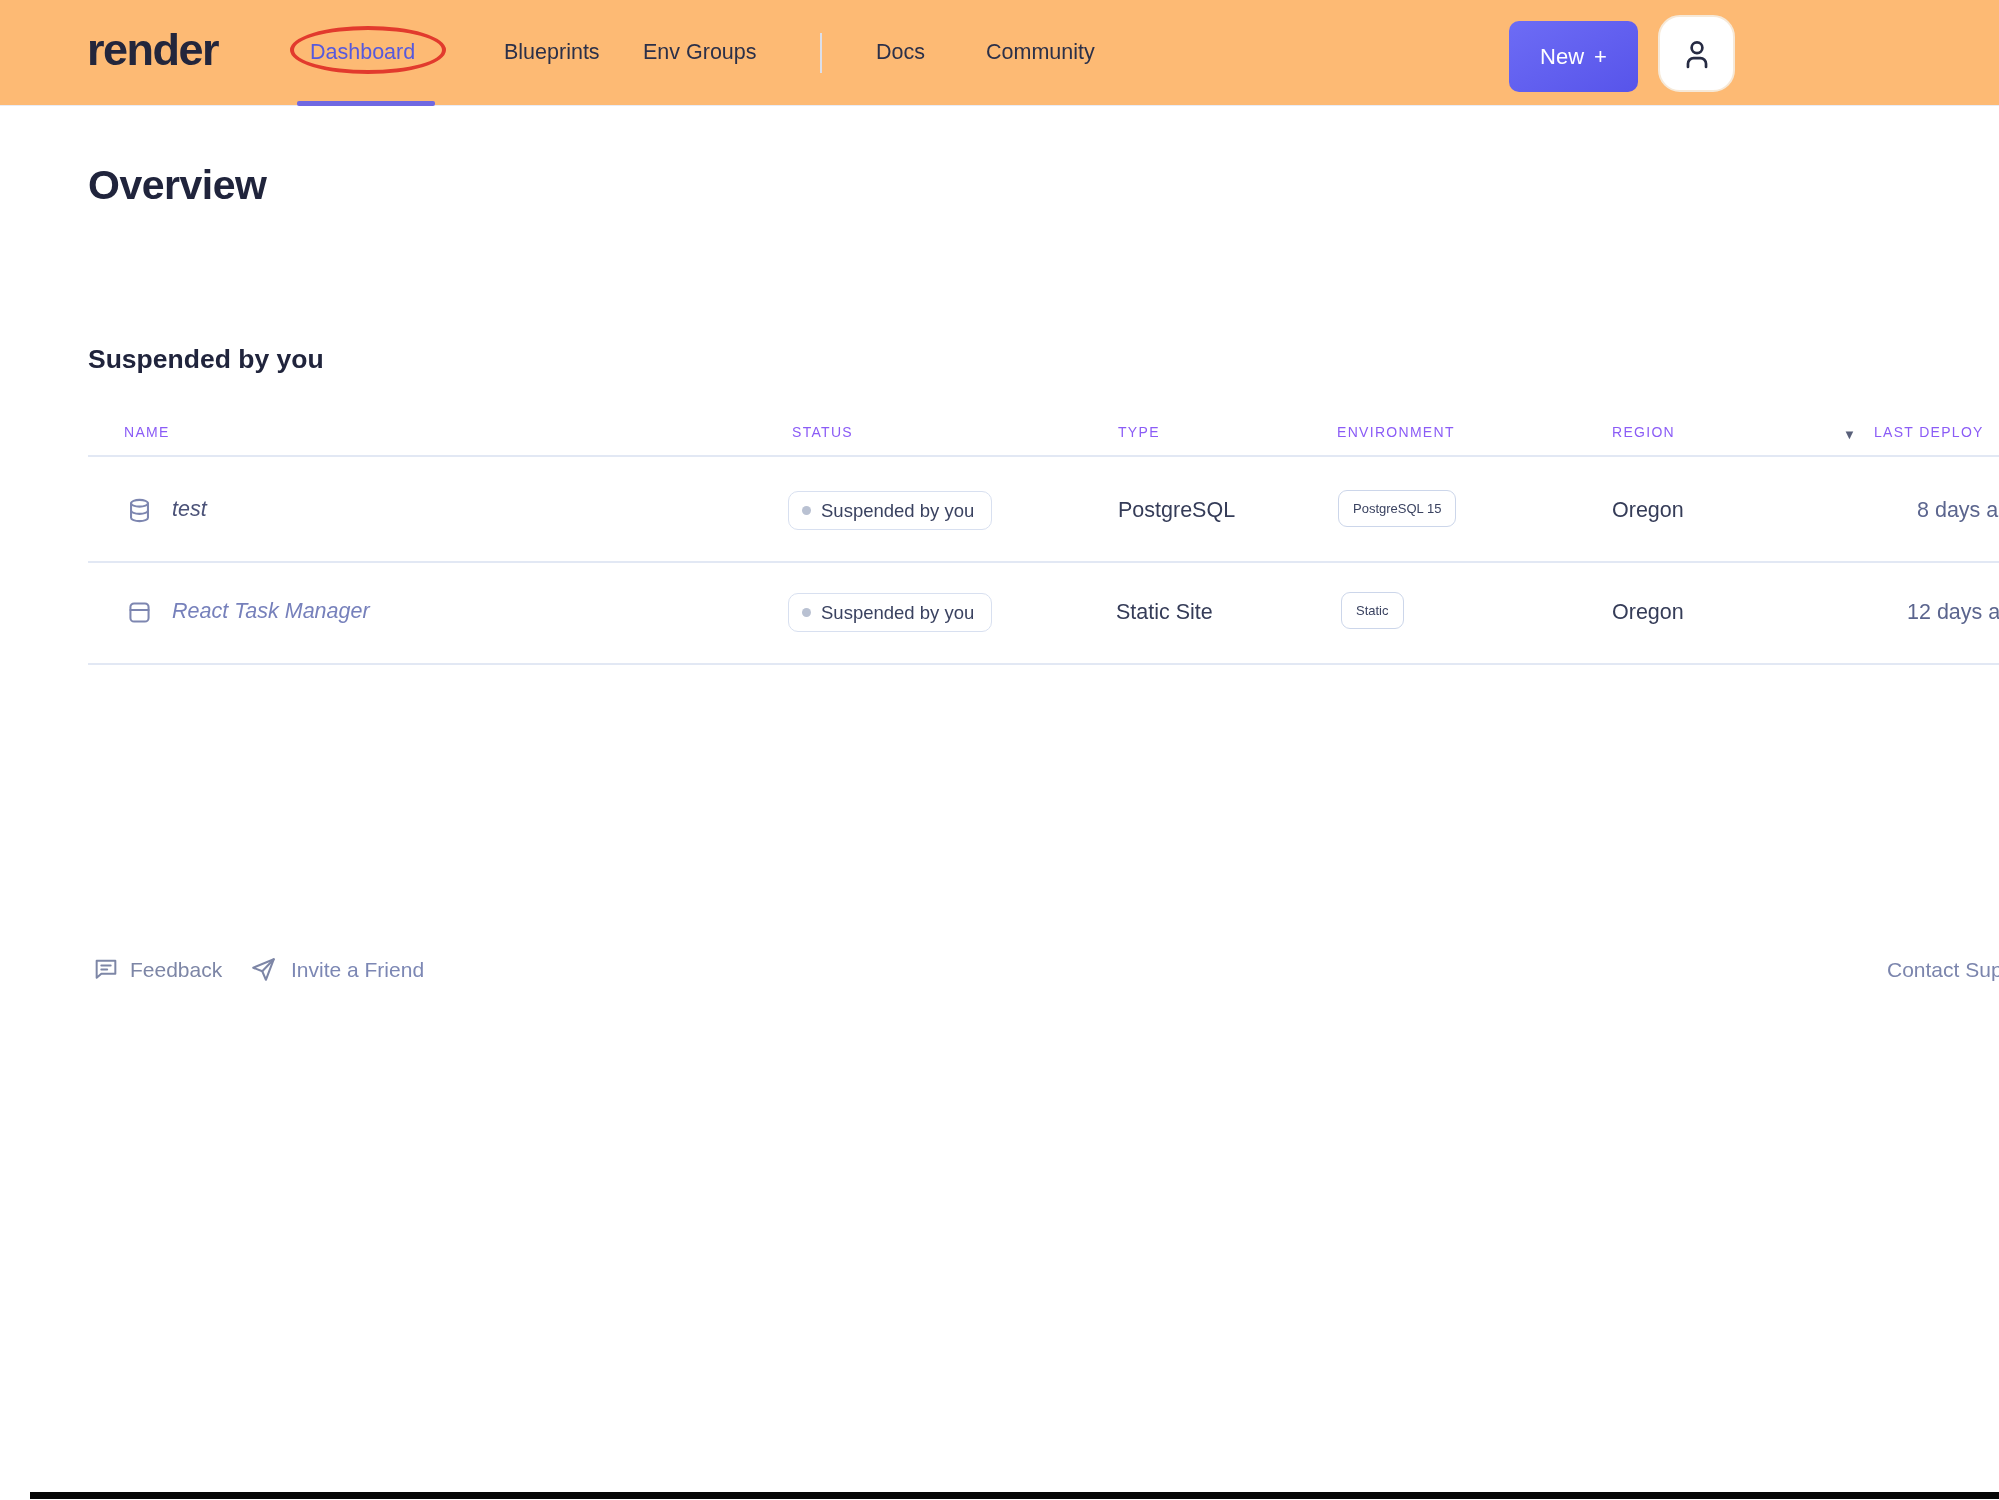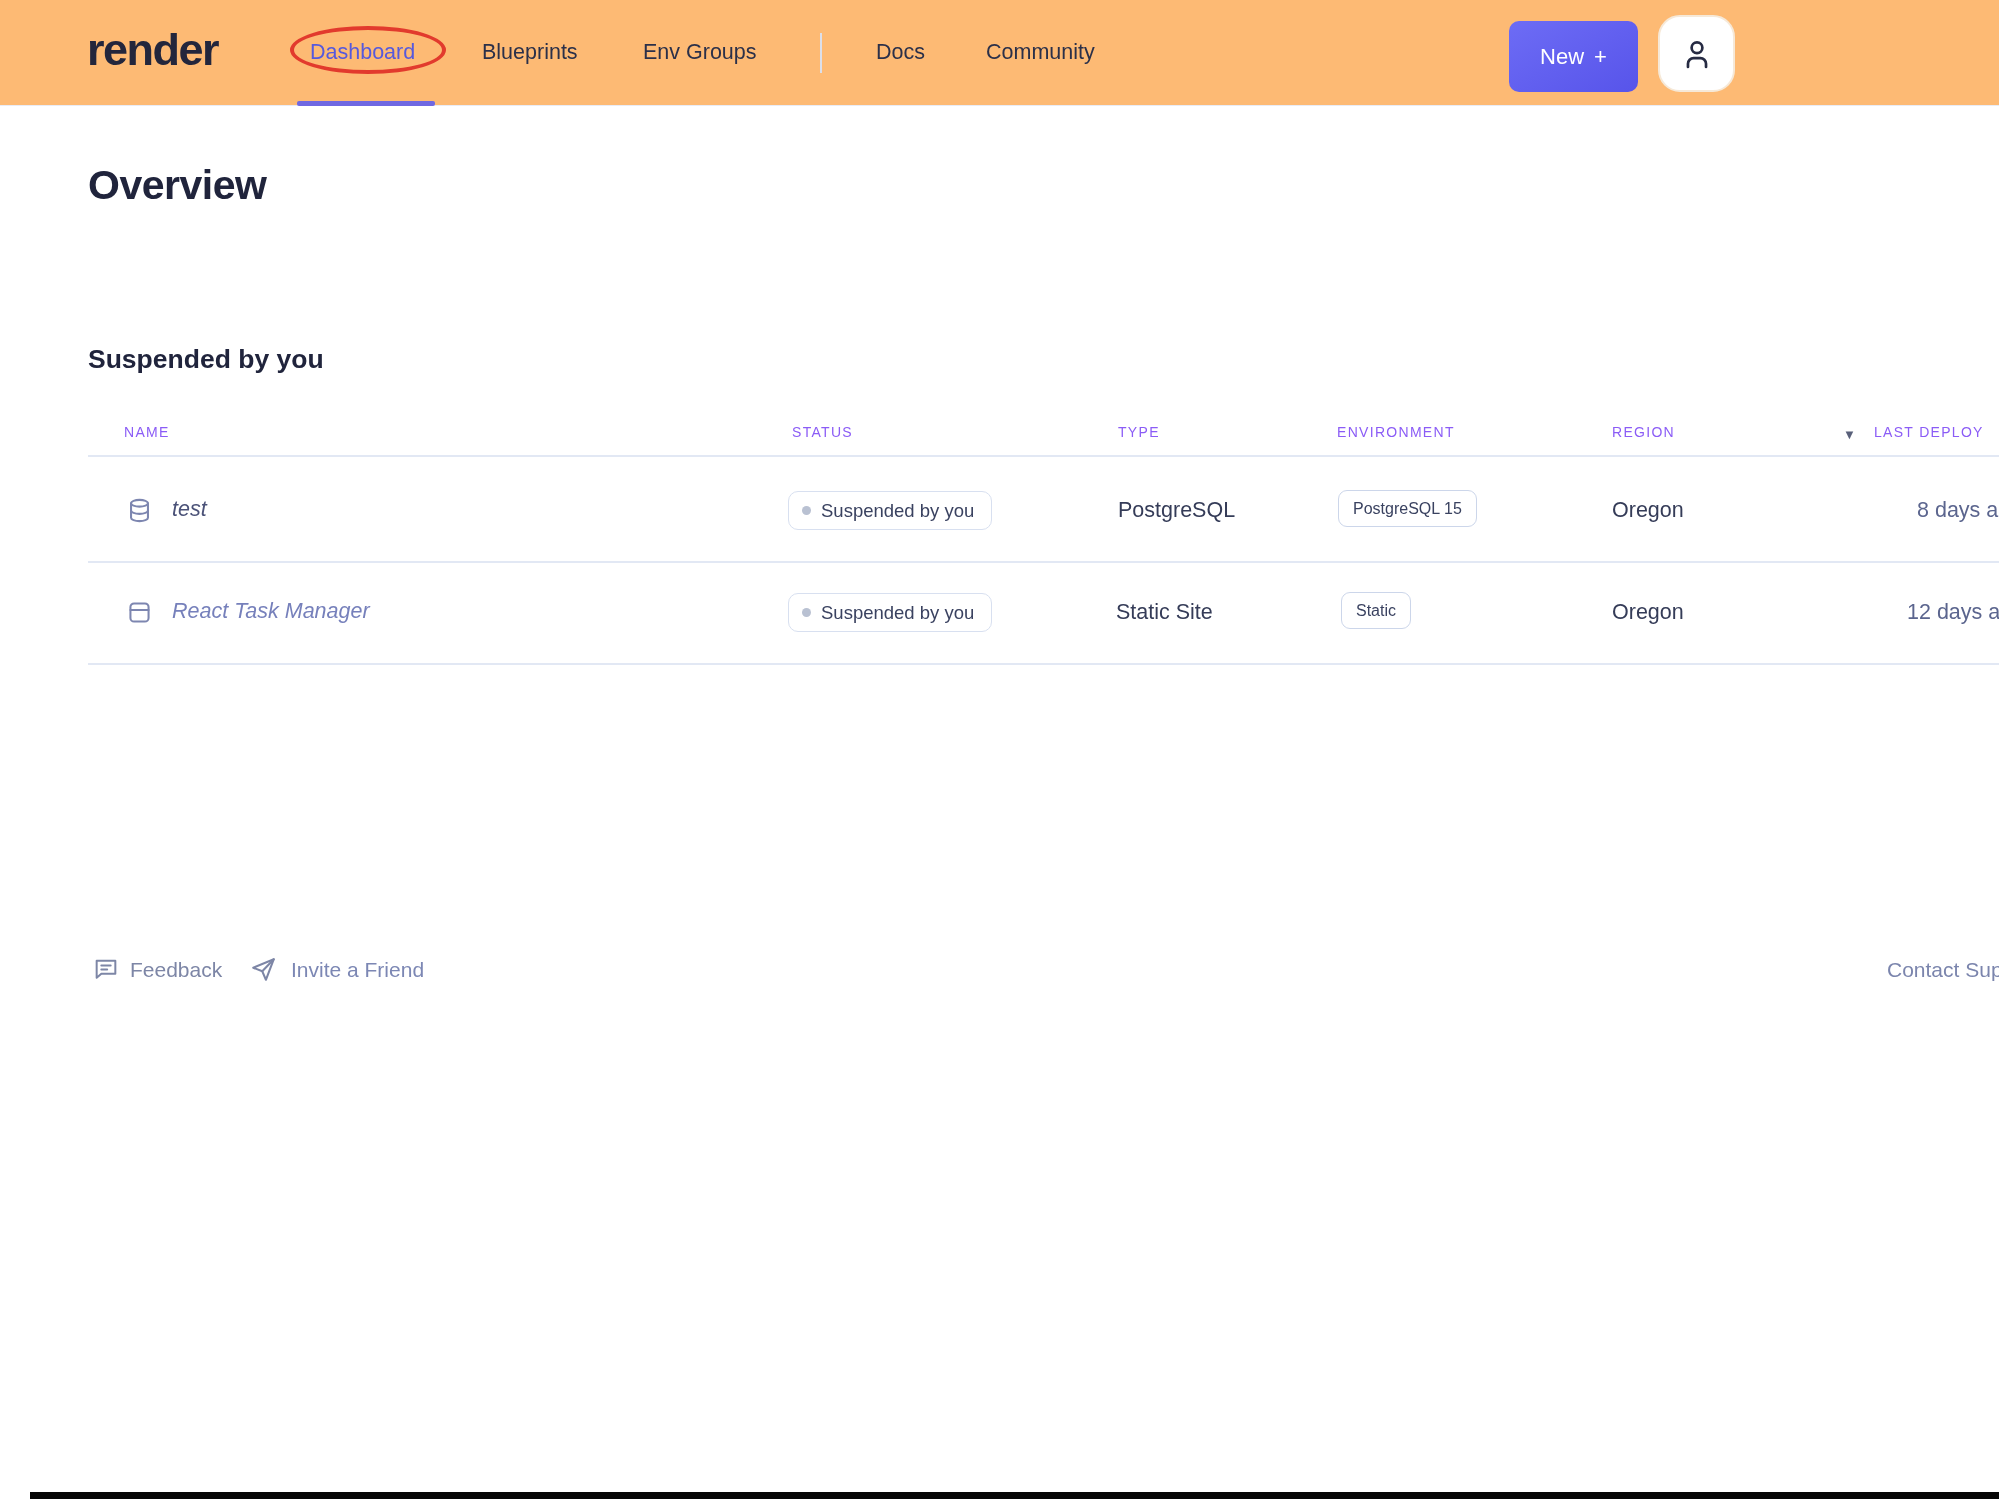--- a/index.html
+++ b/index.html
@@ -49,40 +49,40 @@
   .name-dark { color:#4b5278; }
   .name-blue { color:#7680bb;text-align:center; }
   .status-badge { position:absolute; left:788px; height:39px; display:inline-flex;
                   align-items:center; padding:0 17px 0 13px; border:1.5px solid #d8e0f0;
                   border-radius:10px; background:#fff; white-space:nowrap; }
   .status-dot { width:9px; height:9px; border-radius:50%; background:#b9c1d2;
                 margin-right:10px; flex:0 0 auto; }
   .status-text { font-size:18.5px; color:#3a4260; }
   .env-badge { position:absolute; height:37px; display:inline-flex; align-items:center;
                padding:0 14px; border:1.5px solid #ccd6ea; border-radius:9px;
-               background:#fff; font-size:16px; color:#3a4260; white-space:nowrap; }
+               background:#fff; font-size:13px; color:#3a4260; white-space:nowrap; }
   .deploy-cell { color:#5b658e; }
   
   .footer-link { position:absolute; top:958px; font-size:21px; color:#7d86a6;
                  cursor:pointer; white-space:nowrap; }
   .footer-icon { position:absolute; top:955px; width:28px; height:28px; color:#7d86a6; }
   
   .bottom-bar { position:absolute; left:30px; top:1492px; width:1969px; height:6.5px;
                 background:#050505; }
 </style>
 </head>
 <body>
 
 <div id="app">
 
   <div class="topnav">
     <div class="logo">render</div>
 
     <div class="navitem active" style="left:310px">Dashboard</div>
-    <div class="navitem" style="left:482px">Blueprints</div>
+    <div class="navitem" style="left:504px">Blueprints</div>
     <div class="navitem" style="left:643px">Env Groups</div>
     <div class="nav-divider"></div>
     <div class="navitem" style="left:876px">Docs</div>
     <div class="navitem" style="left:986px">Community</div>
 
     <div class="nav-underline"></div>
     <div class="annotation-ellipse"></div>
 
     <button class="new-btn">
       <span>New</span>

